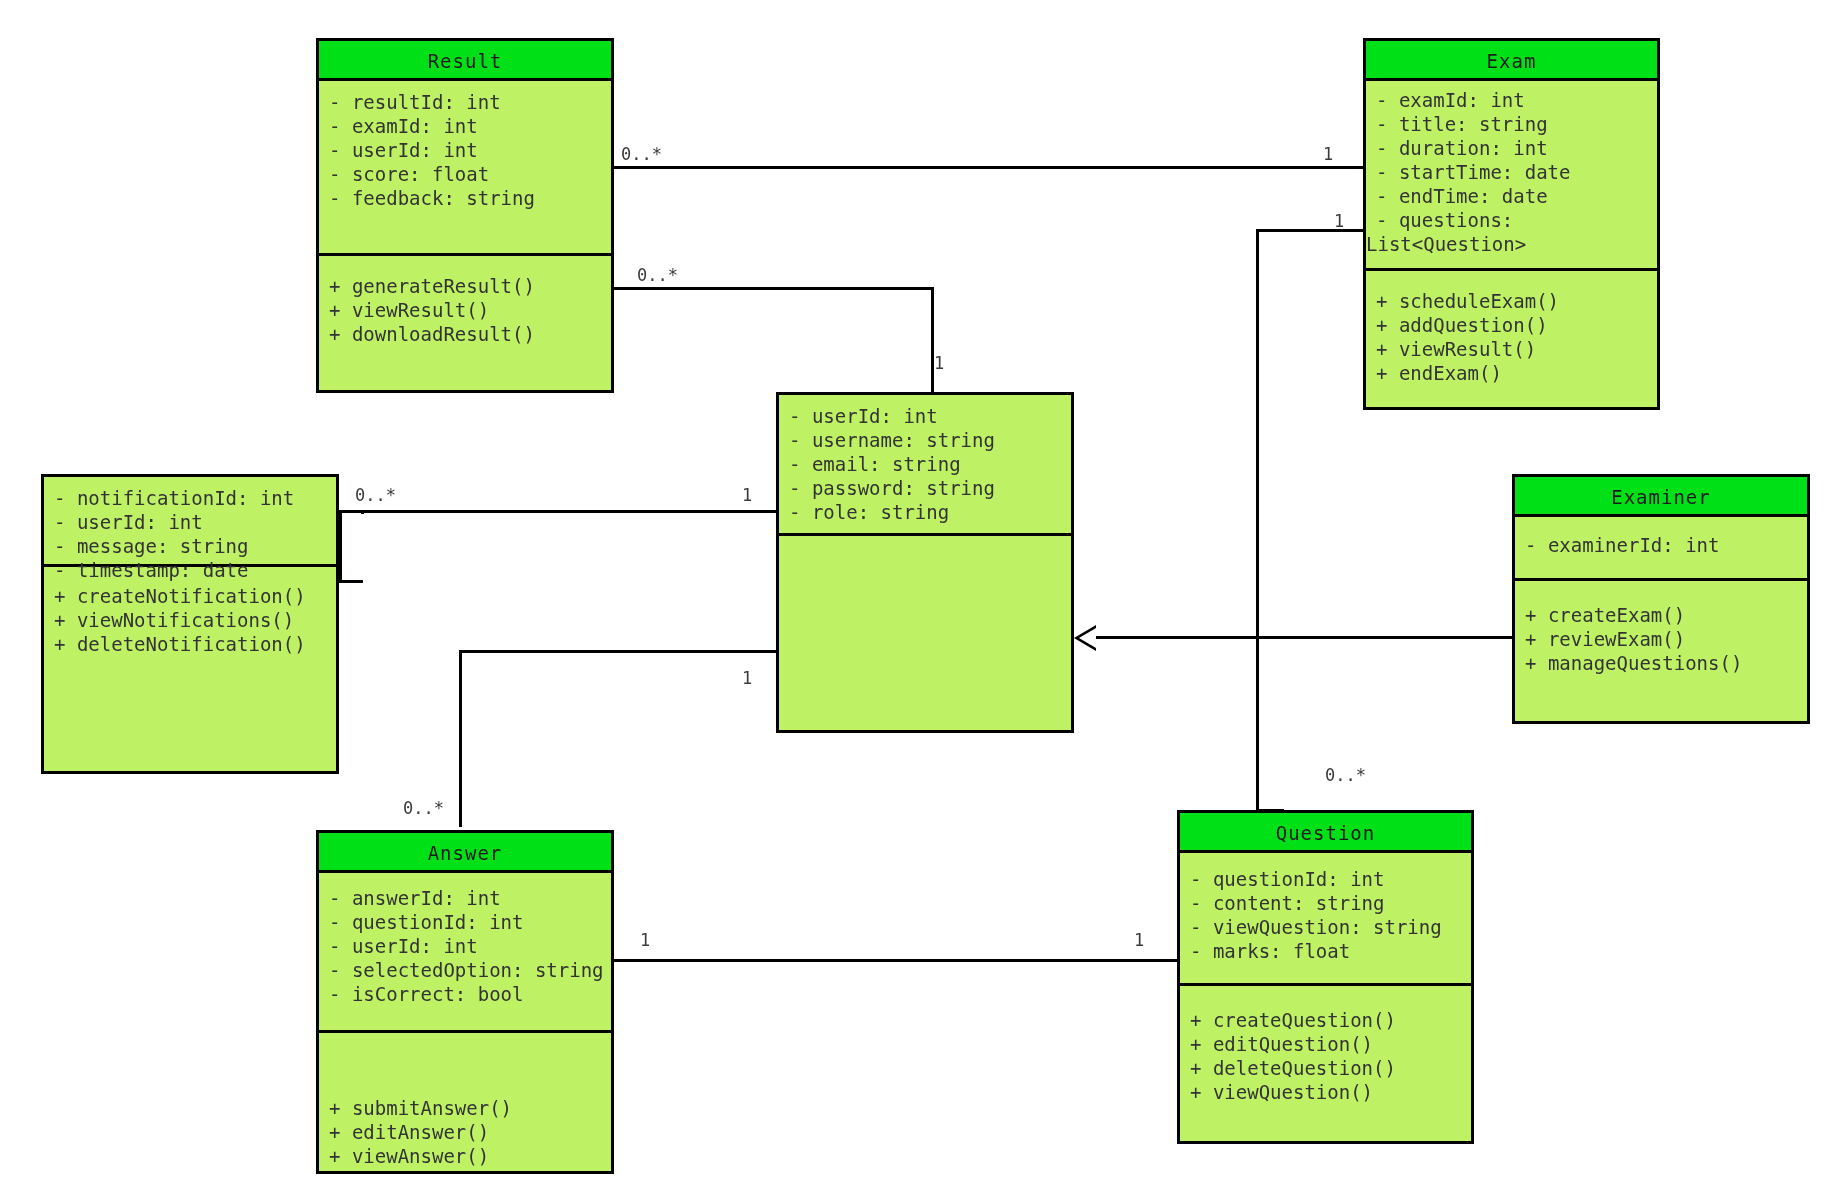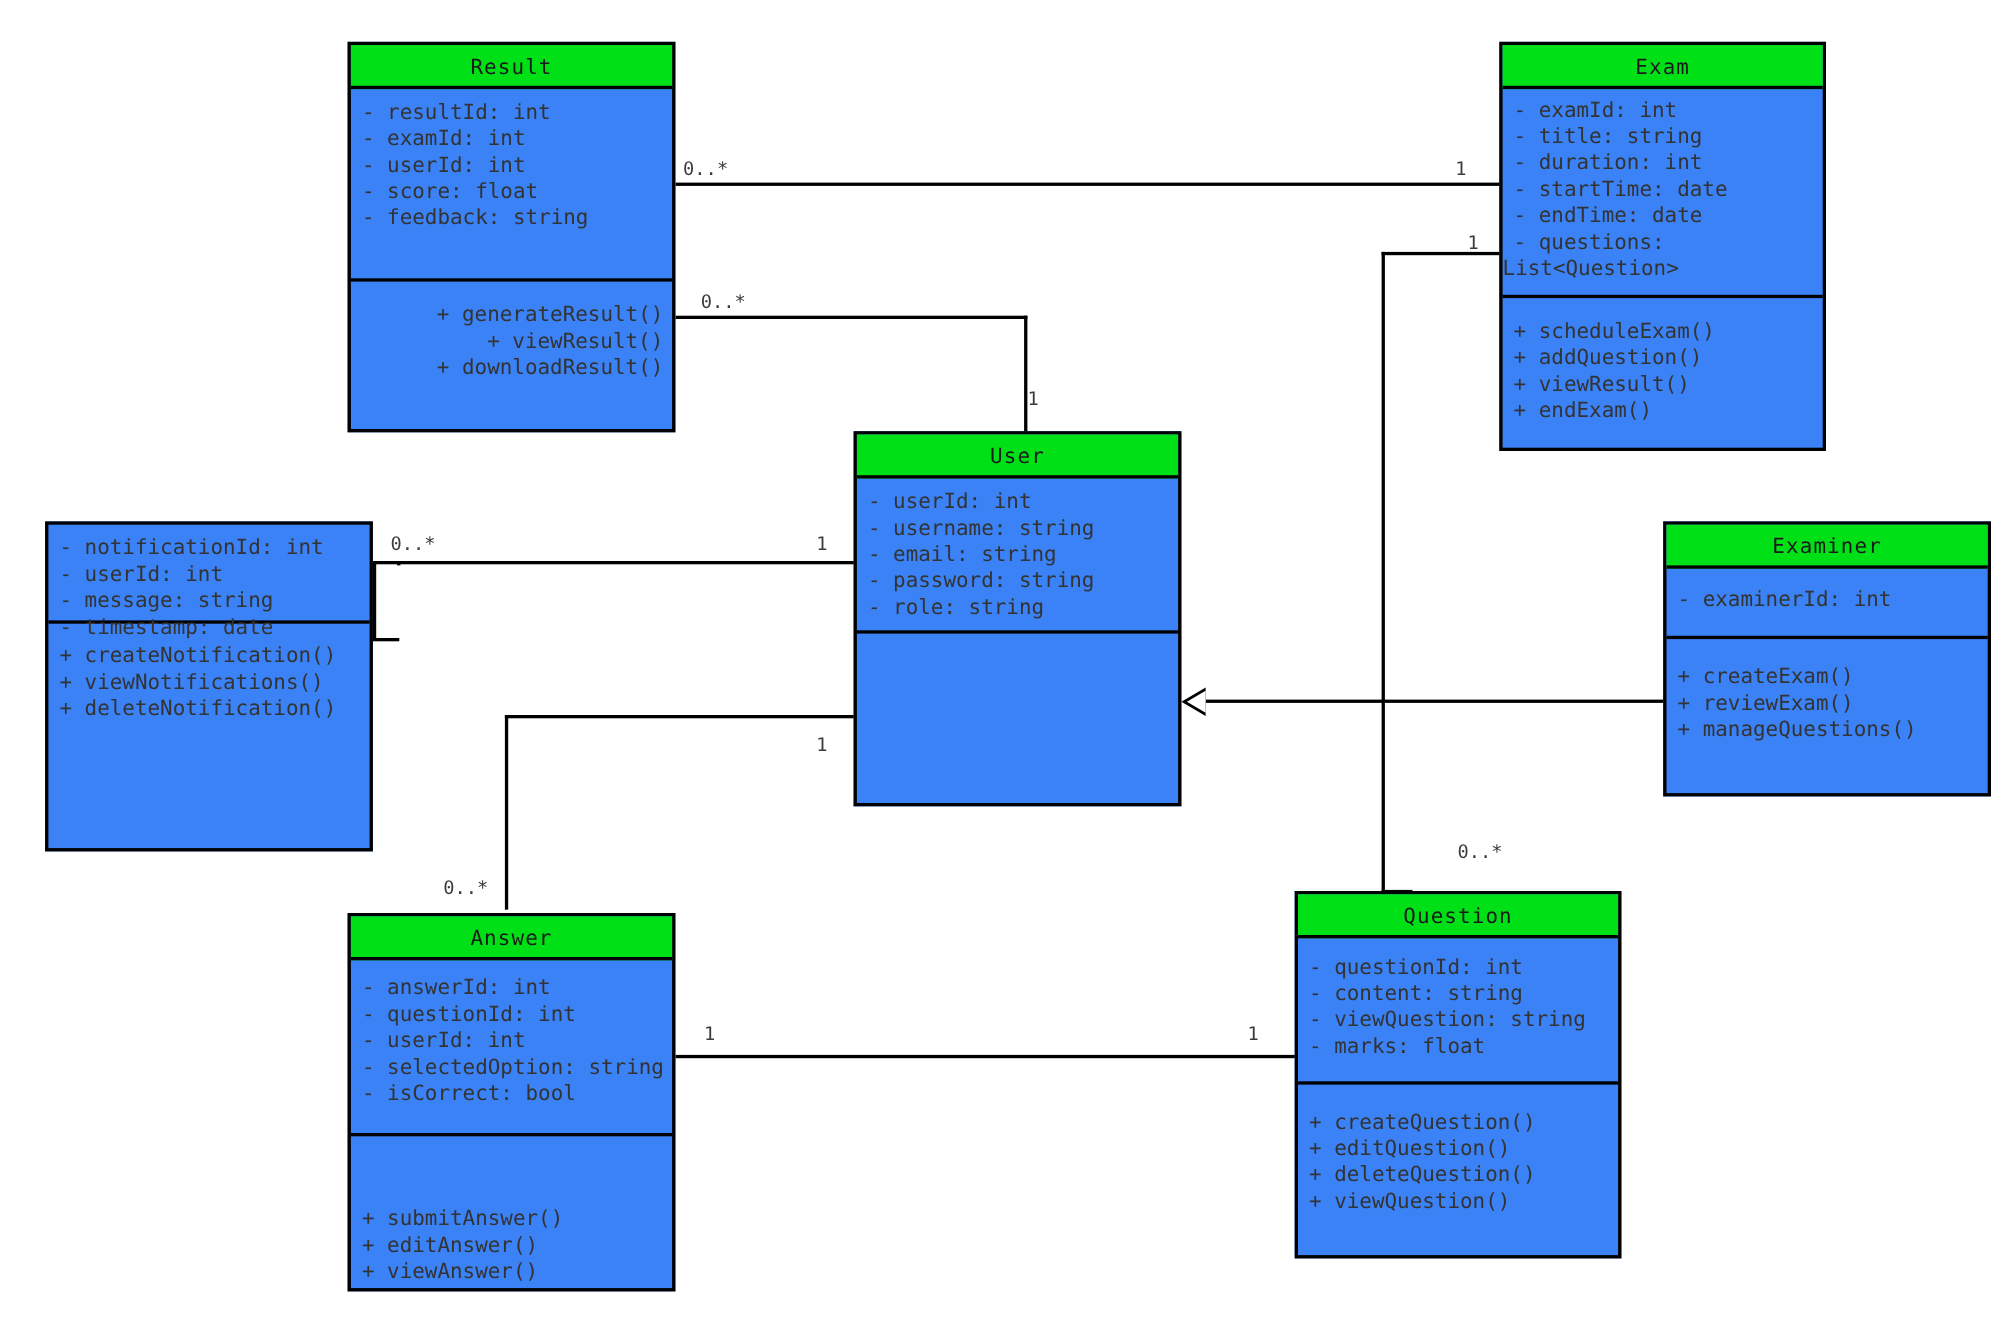--- a/index.html
+++ b/index.html
@@ -15,21 +15,21 @@
     width: 1827px;
     height: 1200px;
     background: #ffffff;
     overflow: hidden;
   }
   
   .uml-class {
     position: absolute;
     box-sizing: border-box;
     border: 3px solid #000000;
-    background: #3b82f6;
+    background: #bef264;
     z-index: 5;
   }
   .uml-title {
     box-sizing: border-box;
     background: #00e016;
     border-bottom: 3px solid #000000;
     text-align: center;
     font-size: 19px;
     line-height: 40px;
     height: 40px;
@@ -136,21 +136,21 @@
 
   <div class="uml-class" style="left:316px; top:38px; width:298px; height:355px;">
     <div class="uml-title">Result</div>
     <div class="uml-section uml-attrs" style="height:175px;">
       <div class="uml-row">- resultId: int</div>
       <div class="uml-row">- examId: int</div>
       <div class="uml-row">- userId: int</div>
       <div class="uml-row">- score: float</div>
       <div class="uml-row">- feedback: string</div>
     </div>
-    <div class="uml-section" style="padding-top:18px;text-align:right;">
+    <div class="uml-section" style="padding-top:18px;">
       <div class="uml-row">+ generateResult()</div>
       <div class="uml-row">+ viewResult()</div>
       <div class="uml-row">+ downloadResult()</div>
     </div>
   </div>
 
   <div class="uml-class" style="left:1363px; top:38px; width:297px; height:372px;">
     <div class="uml-title">Exam</div>
     <div class="uml-section uml-attrs" style="height:190px; padding-top:7px;">
       <div class="uml-row">- examId: int</div>
@@ -163,21 +163,20 @@
     </div>
     <div class="uml-section" style="padding-top:18px;">
       <div class="uml-row">+ scheduleExam()</div>
       <div class="uml-row">+ addQuestion()</div>
       <div class="uml-row">+ viewResult()</div>
       <div class="uml-row">+ endExam()</div>
     </div>
   </div>
 
   <div class="uml-class" style="left:776px; top:392px; width:298px; height:341px;">
-    <div class="uml-title">User</div>
     <div class="uml-section uml-attrs" style="height:141px;">
       <div class="uml-row">- userId: int</div>
       <div class="uml-row">- username: string</div>
       <div class="uml-row">- email: string</div>
       <div class="uml-row">- password: string</div>
       <div class="uml-row">- role: string</div>
     </div>
   </div>
 
   <div class="uml-class" style="left:41px; top:474px; width:298px; height:300px;">

